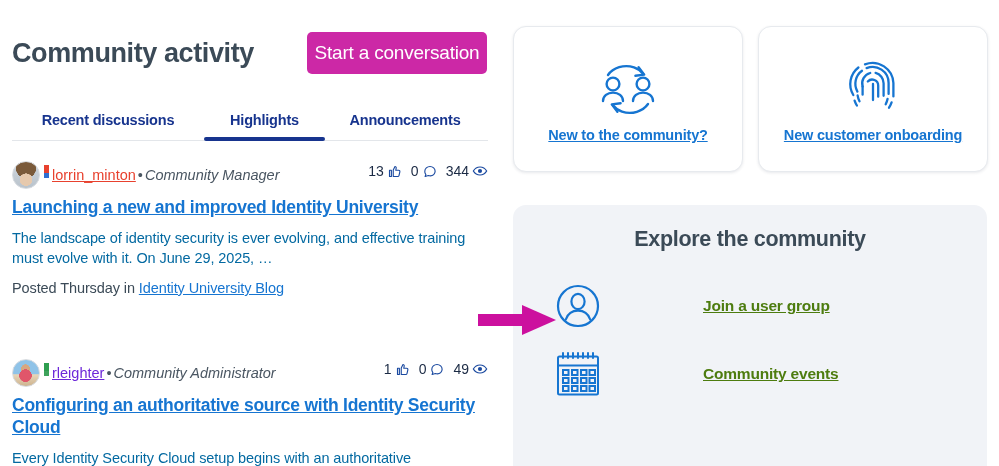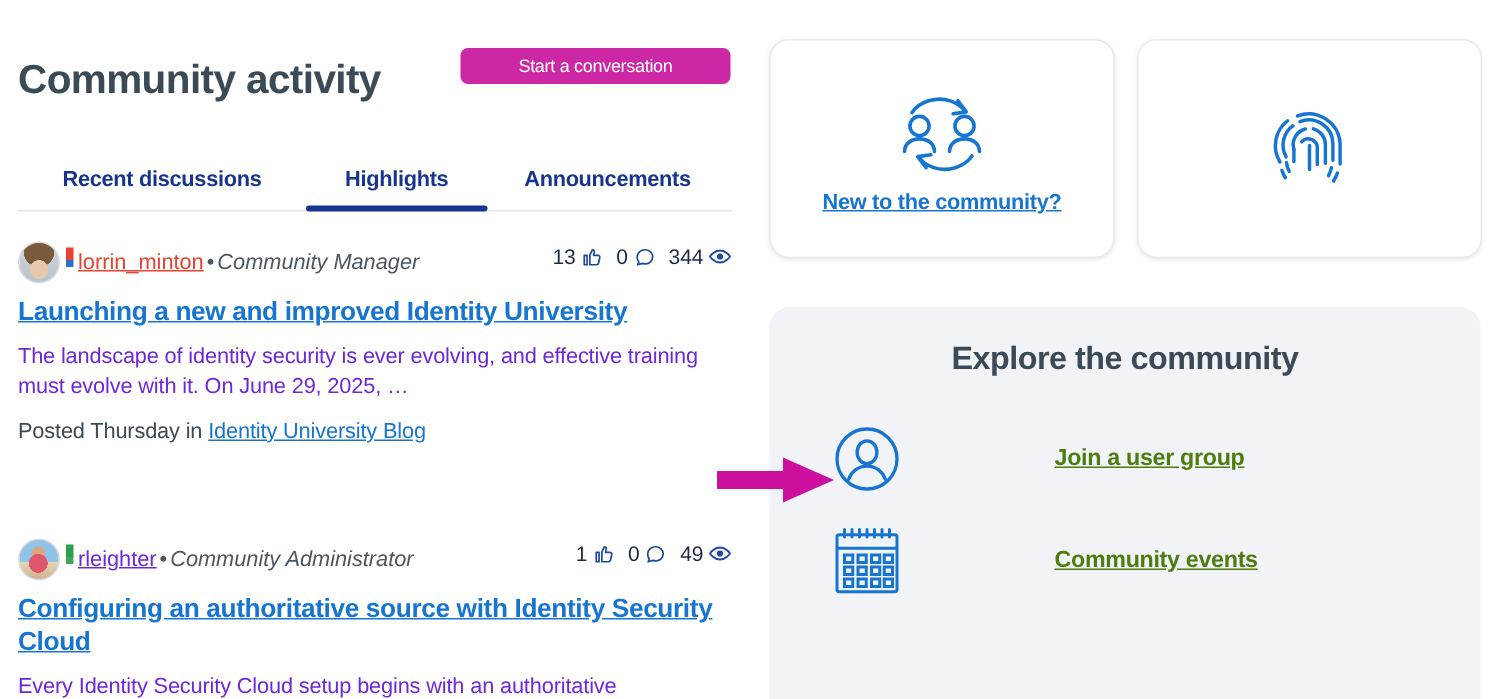--- a/index.html
+++ b/index.html
@@ -15,25 +15,25 @@
   .left-col { position: absolute; left: 0; top: 0; width: 500px; height: 466px; background:#fff; }
 
   .left-head { position:absolute; left:12px; top:12px; width:476px; height:44px; }
   .page-title {
     position:absolute; left:0; top:4px;
     font-size:27px; font-weight:bold; color:#3b4a57;
     letter-spacing:-0.4px; line-height:34px;
   }
   .start-conv-btn {
     position:absolute; left:295px; top:0;
-    width:180px; height:24px;
+    width:180px; height:42px;
     background:#cc28a6; color:#ffffff;
     border:none; border-radius:5px;
     font-family:"Liberation Sans", sans-serif;
-    font-size:12px; font-weight:400;
+    font-size:19px; font-weight:400;
     cursor:pointer; letter-spacing:-0.2px;
     display:flex; align-items:center; justify-content:center;
   }
 
   .tabs {
     position:absolute; left:12px; top:80px; width:476px; height:41px;
     border-bottom:1px solid #e3e6ea;
     display:flex; align-items:flex-start;
   }
   .tab {
@@ -95,21 +95,21 @@
   .stat-group { display:flex; align-items:center; gap:3px; margin-left:5px; }
   .stat-group:first-child { margin-left:0; }
 
   .post-title {
     display:block; margin-top:6px;
     font-size:17.5px; font-weight:bold; color:#1675d1;
     text-decoration:underline; line-height:22px;
     letter-spacing:-0.25px; cursor:pointer;
   }
   .post-excerpt {
-    margin-top:10px; font-size:14.5px; color:#6d28d9;
+    margin-top:10px; font-size:14.5px; color:#0369a1;
     line-height:20px; letter-spacing:-0.1px;
   }
   .post-footer {
     margin-top:12px; font-size:14.5px; color:#3b4a57; letter-spacing:-0.1px;
   }
   .post-footer a { color:#1675d1; text-decoration:underline; cursor:pointer; }
 
   
   .right-col { position:absolute; left:513px; top:0; width:474px; height:466px; }
 
@@ -286,20 +286,21 @@
             <path d="M15.4 36.6a16 16 0 0 1 4.6-20.8"></path>
             <path d="M15.6 40.4c.3 2 .9 4 1.9 5.9"></path>
             <path d="M24.6 13.1a16 16 0 0 1 22 14.8v11"></path>
             <path d="M45.6 43.8c-.4 2-1 3.6-1.9 5.4"></path>
             <path d="M11.3 40a21 21 0 0 1 5.1-27.5"></path>
             <path d="M23 9.3A21 21 0 0 1 51.4 28v13.4"></path>
             <path d="M12.6 45.6c.6 1.8 1.4 3.4 2.3 4.9"></path>
             <path d="M49.6 47.4c-.7 2-1.5 3.6-2.6 5.3"></path>
           </svg>
         </div>
+        <div class="qlabel">New customer onboarding</div>
       </div>
     </div>
 
     <div class="explore">
       <div class="explore-title">Explore the community</div>
       <div class="explore-list">
 
         <div class="explore-item">
           <div class="eicon">
             <svg width="46" height="46" viewBox="0 0 46 46" fill="none" stroke="#1675d1" stroke-width="2.2">

